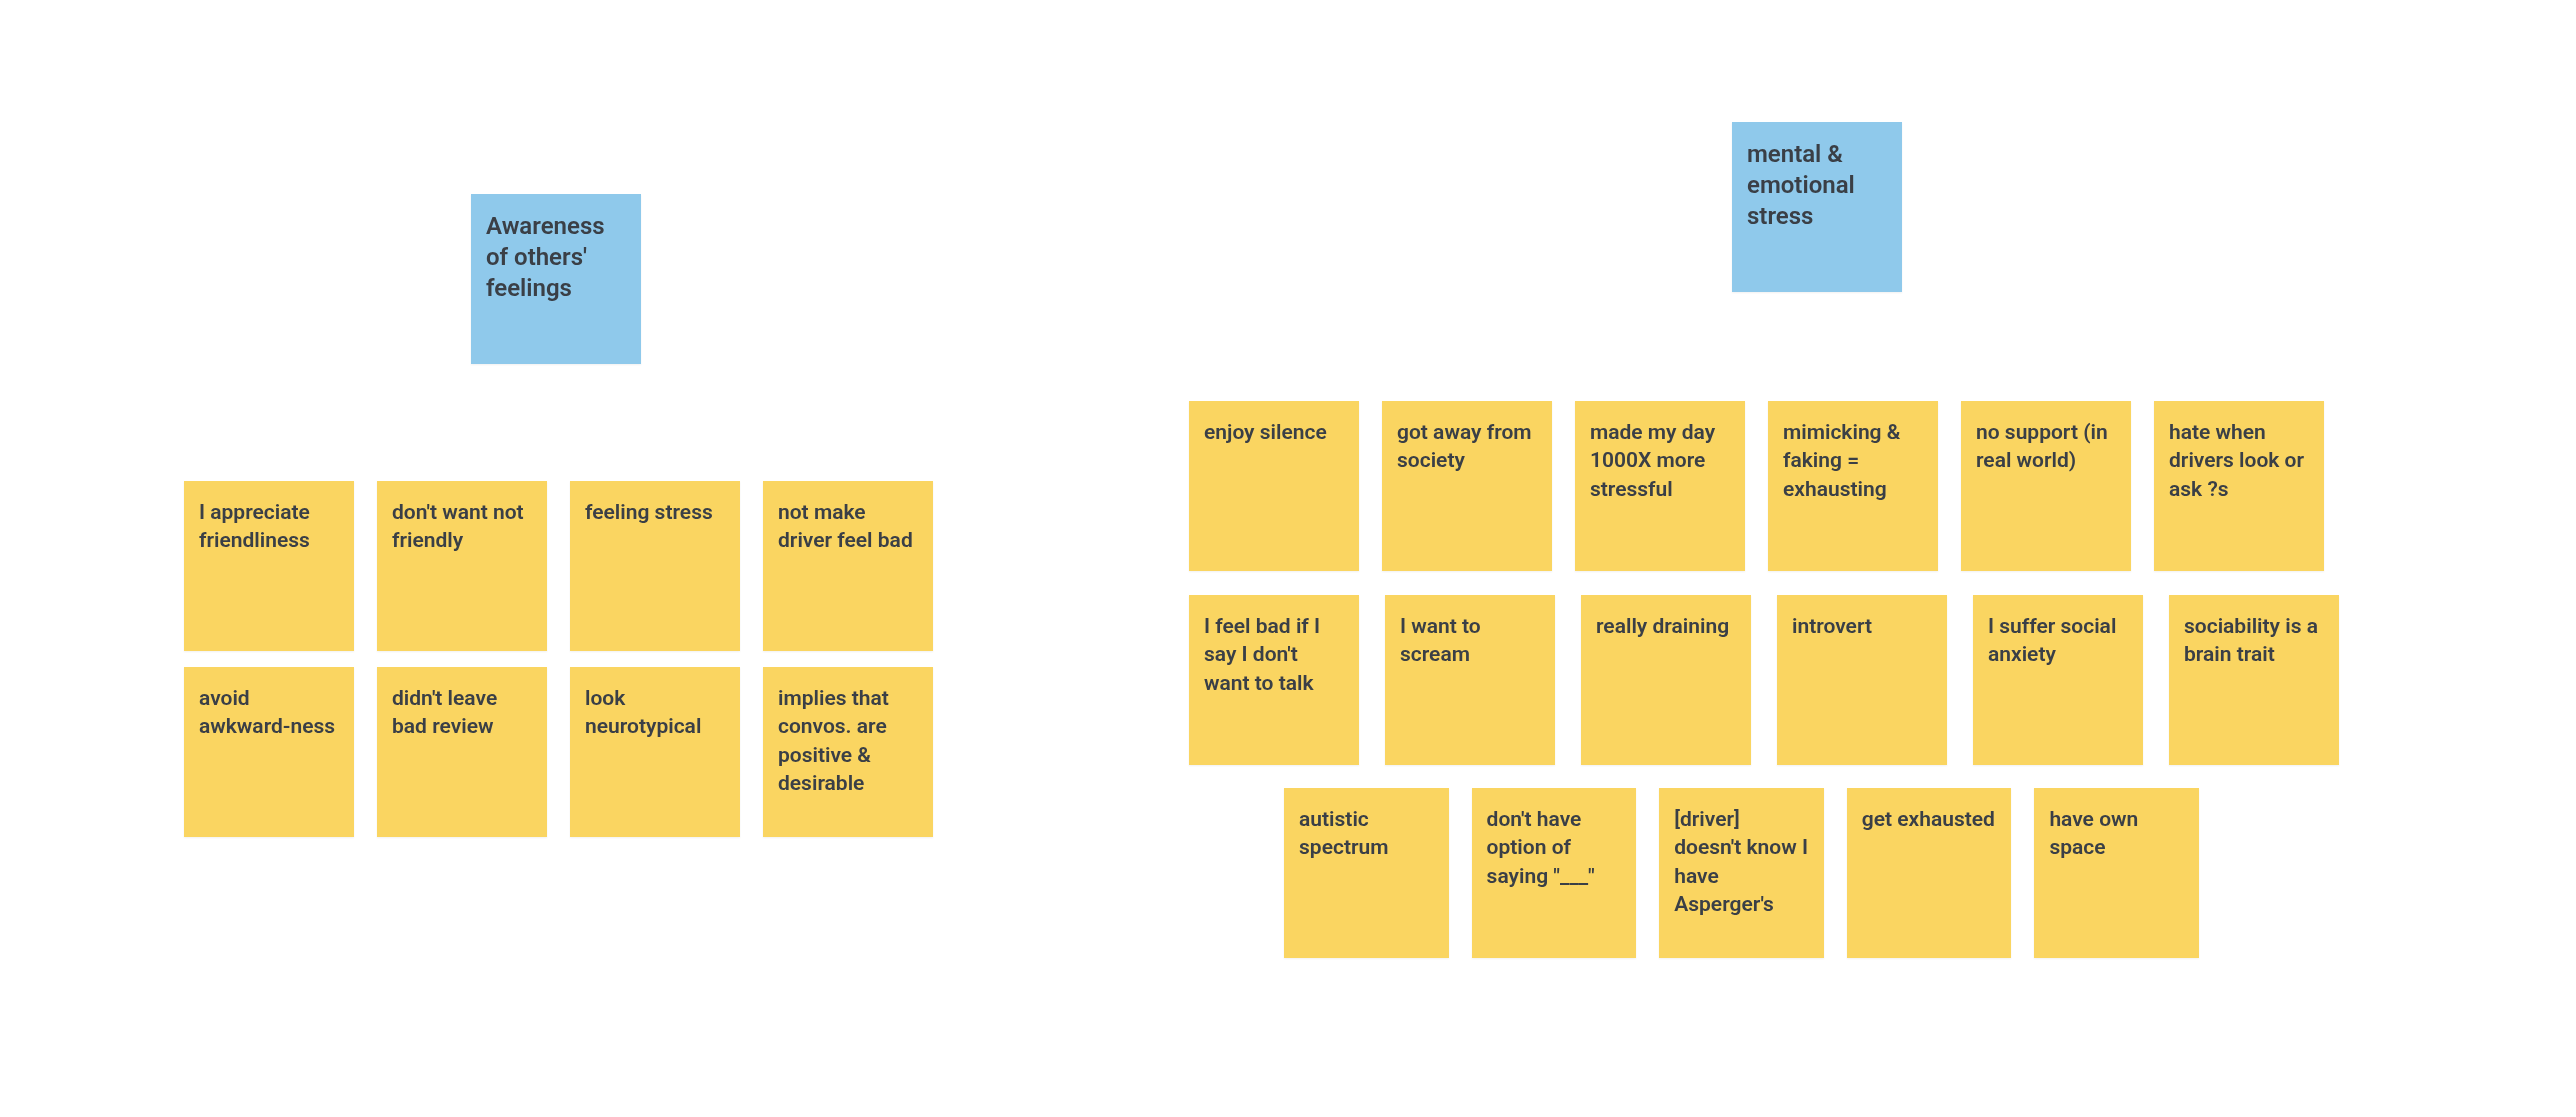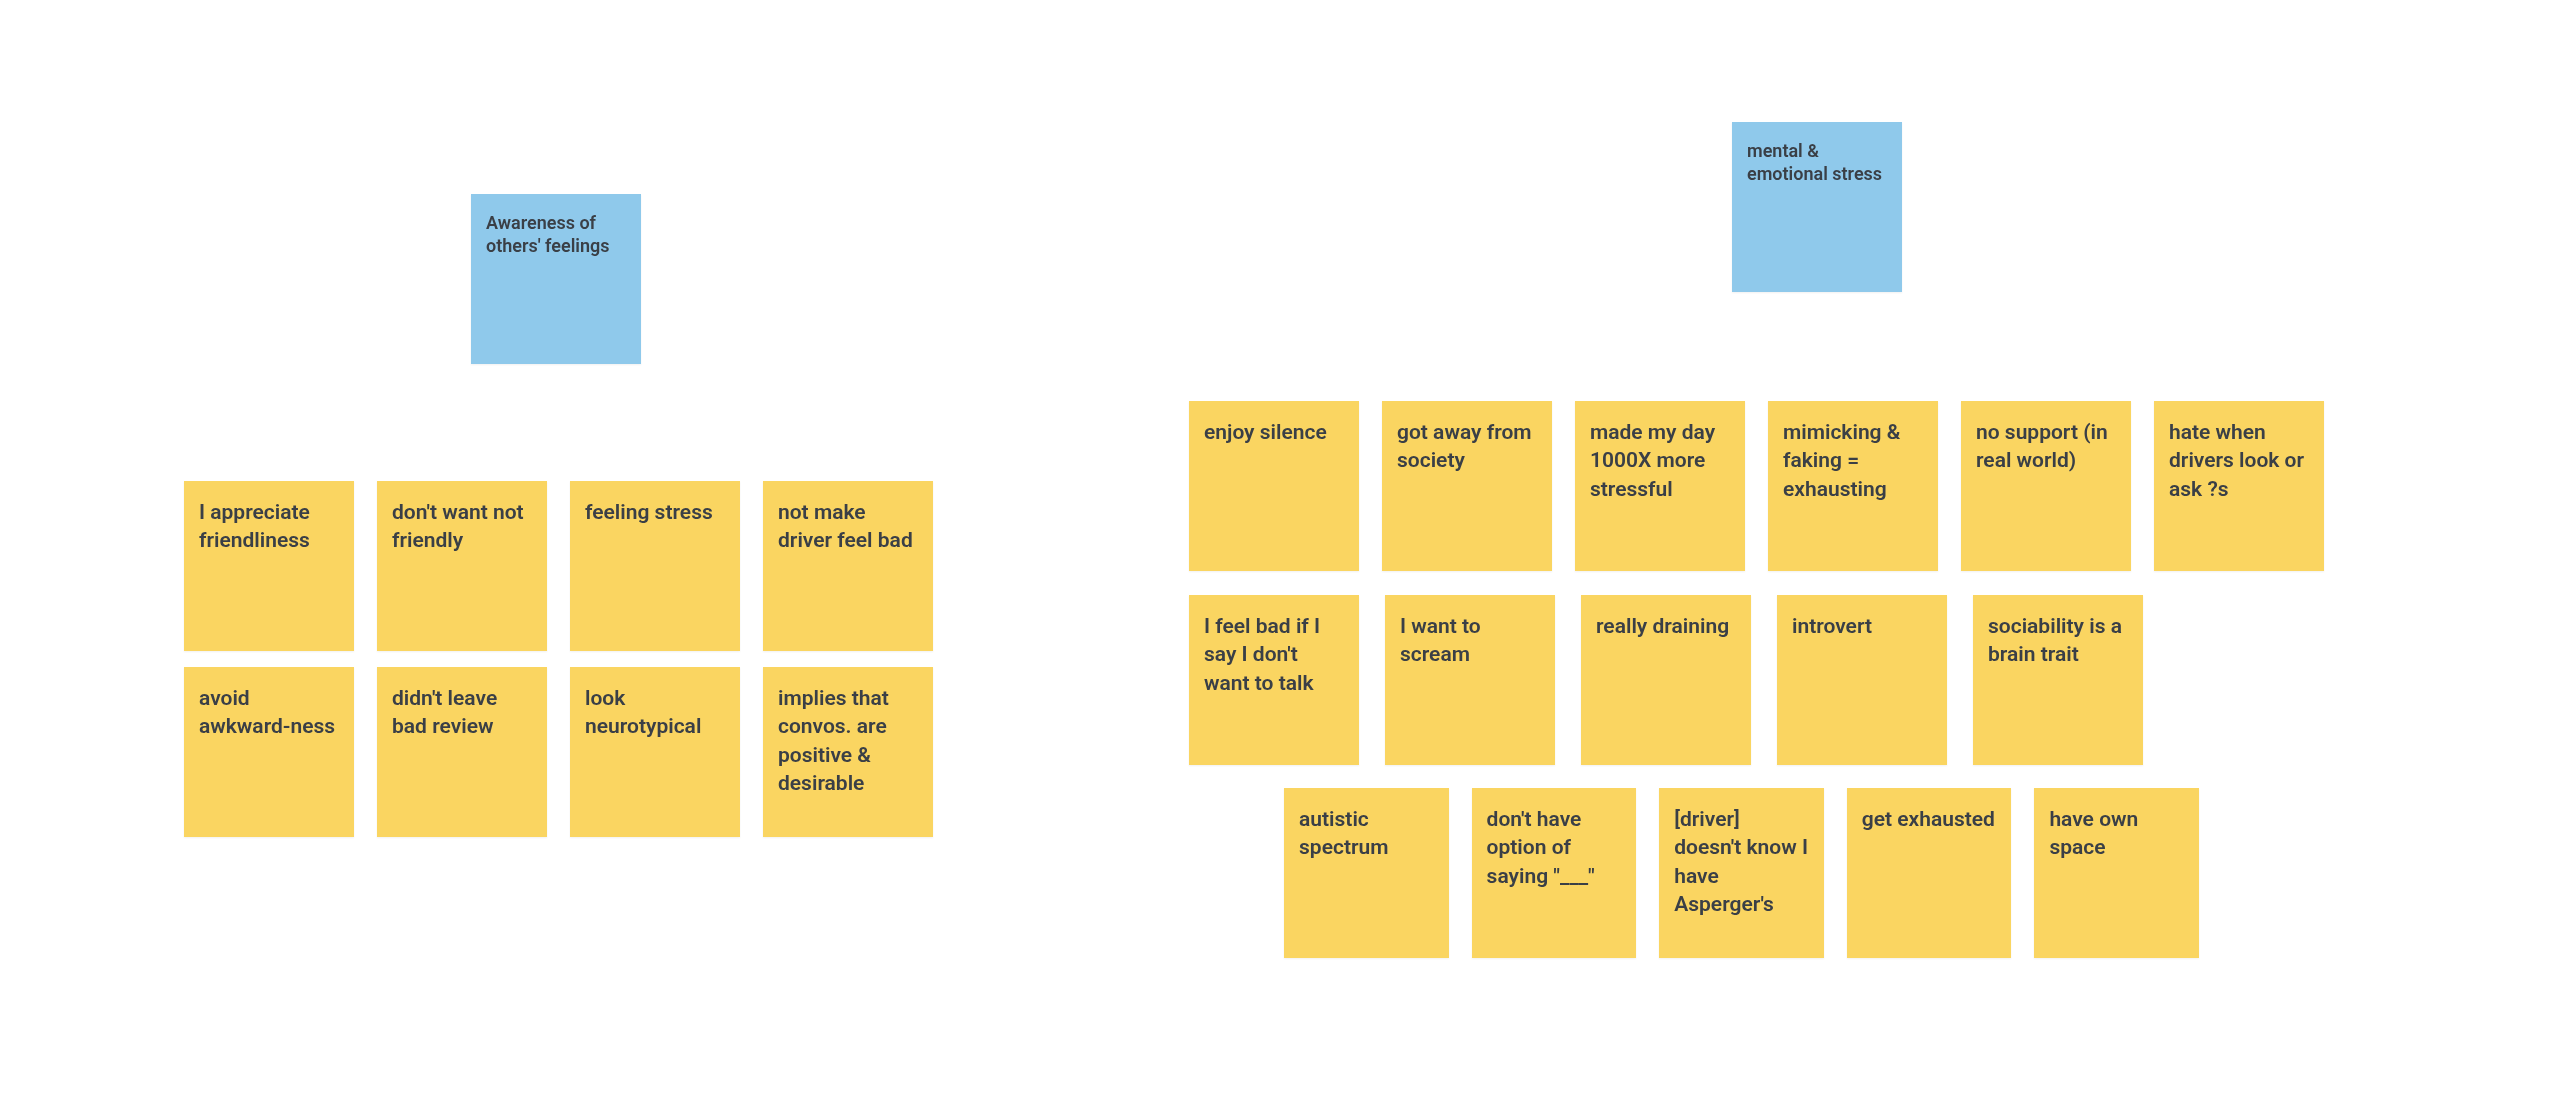--- a/index.html
+++ b/index.html
@@ -16,21 +16,21 @@
     }
     .cluster {
       position: absolute;
     }
     .header-note {
       position: absolute;
       background: #8fc9eb;
       width: 170px;
       height: 170px;
       padding: 17px 15px;
-      font-size: 18px;
+      font-size: 24px;
       font-weight: 600;
       color: #3a3f46;
       line-height: 1.3;
       box-shadow: 0 0.9px 1.9px rgba(0,0,0,0.06);
     }
     .row {
       position: absolute;
       display: flex;
       gap: 23px;
       justify-content: center;
@@ -80,20 +80,21 @@
     <div class="note">mimicking &amp; faking = exhausting</div>
     <div class="note">no support (in real world)</div>
     <div class="note">hate when drivers look or ask ?s</div>
   </div>
 
   <div class="row" style="left:1157px; top:563px;gap:26px;">
     <div class="note">I feel bad if I say I don't want to talk</div>
     <div class="note">I want to scream</div>
     <div class="note">really draining</div>
     <div class="note">introvert</div>
+    <div class="note">I suffer social anxiety</div>
     <div class="note">sociability is a brain trait</div>
   </div>
 
   <div class="row" style="left:1252px; top:756px; width:947px;">
     <div class="note">autistic spectrum</div>
     <div class="note">don't have option of saying "___"</div>
     <div class="note">[driver] doesn't know I have Asperger's</div>
     <div class="note">get exhausted</div>
     <div class="note">have own space</div>
   </div>

